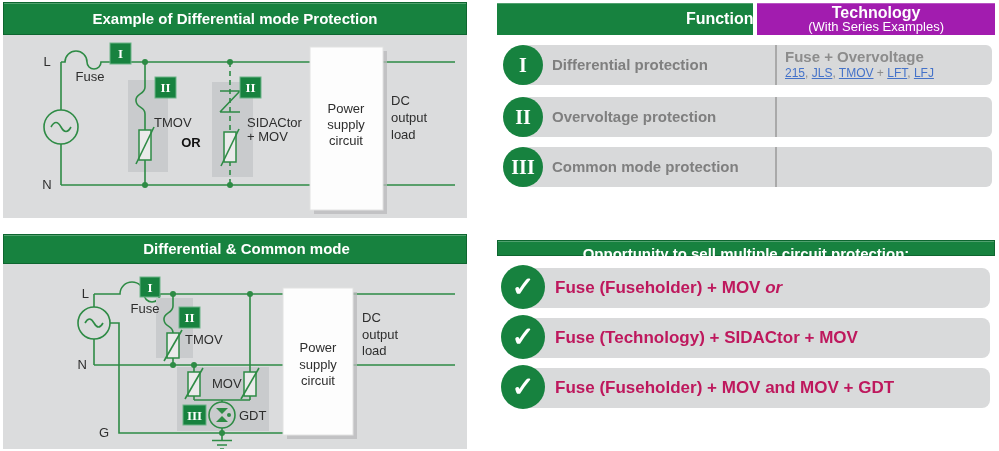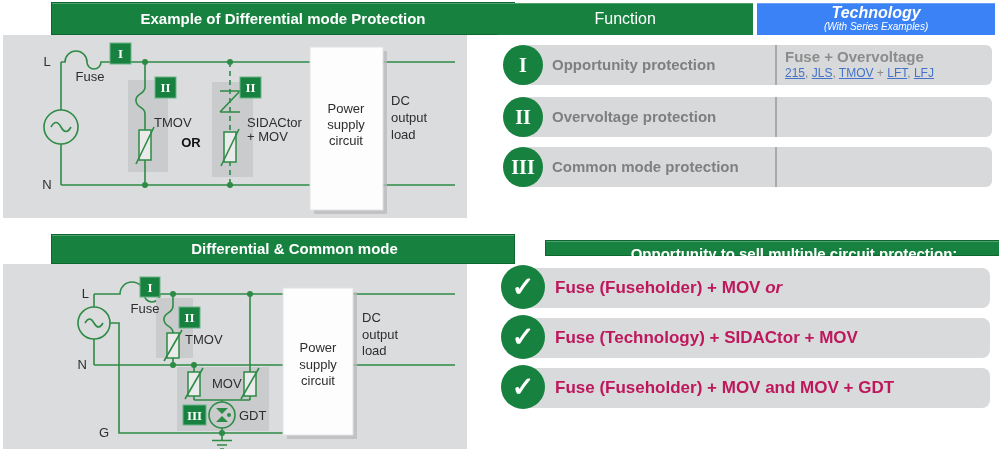--- a/index.html
+++ b/index.html
@@ -1,20 +1,20 @@
 <!DOCTYPE html>
 <html><head>
 <meta charset="utf-8">
 <style>
   html,body{margin:0;padding:0;background:#fff;}
   .page{position:relative;width:999px;height:451px;background:#fff;overflow:hidden;
         font-family:"Liberation Sans",sans-serif;}
   .panel{position:absolute;}
   .panel-header{background:#17823f;color:#fff;font-weight:bold;text-align:center;
-        border:1px solid #0e6630;box-shadow:inset 0 1px 0 rgba(255,255,255,.25);box-sizing:border-box;margin-left:48px;}
+        border:1px solid #0e6630;box-shadow:inset 0 1px 0 rgba(255,255,255,.25);box-sizing:border-box;}
   .ph-tl{left:3px;top:2px;width:464px;height:33px;font-size:15px;line-height:31px;}
   .ph-bl{left:3px;top:234px;width:464px;height:30px;font-size:15px;line-height:28px;padding-left:23px;}
   .body-gray{position:absolute;background:#dbdcdd;}
   .bg-tl{left:3px;top:35px;width:464px;height:183px;}
   .bg-bl{left:3px;top:264px;width:464px;height:185px;}
 
   
   svg text{font-family:"Liberation Sans",sans-serif;}
   .w{stroke:#2e8b45;stroke-width:1.6;fill:none;}
   .dash{stroke-dasharray:5 4;}
@@ -27,27 +27,27 @@
   .lbl-m{text-anchor:middle;}
   .lbl-e{text-anchor:end;}
   .or-t{font-size:13px;font-weight:bold;fill:#111;text-anchor:middle;}
   .psu-box{fill:#fdfdfd;stroke:#e2e2e2;stroke-width:1;}
   .psu-shadow{fill:#b9babb;opacity:.75;}
   .psu-t{font-size:13px;fill:#2e2e2e;text-anchor:middle;}
 
   
   .tbl{left:497px;top:3px;width:498px;}
   .tbl-head{display:flex;}
-  .th-func{width:276px;height:32px;background:#17823f;color:#fff;font-size:16px;font-weight:normal;
-           text-align:center;line-height:32px;box-shadow:inset 0 1px 0 rgba(255,255,255,.25);}
+  .th-func{width:276px;height:32px;background:#17823f;color:#fff;font-size:16px;font-weight:bold;
+           text-align:right;line-height:32px;box-shadow:inset 0 1px 0 rgba(255,255,255,.25);}
   .th-gap{width:4px;}
-  .th-tech{width:256px;height:32px;background:#3b82f6;color:#fff;text-align:center;
-           box-shadow:inset 0 1px 0 rgba(255,255,255,.25);font-style:italic;}
+  .th-tech{width:256px;height:32px;background:#a21caf;color:#fff;text-align:center;
+           box-shadow:inset 0 1px 0 rgba(255,255,255,.25);}
   .th-tech .l1{font-size:16px;font-weight:bold;line-height:17px;padding-top:1px;}
-  .th-tech .l2{font-size:10px;line-height:12px;}
+  .th-tech .l2{font-size:13px;line-height:12px;}
   .t-row{position:relative;height:40px;}
   .t-row.r1{margin-top:10px;} .t-row.r2{margin-top:12px;} .t-row.r3{margin-top:10px;}
   .t-bar{position:absolute;left:18px;top:0;width:477px;height:40px;background:#d8d9da;border-radius:6px;}
   .num-circle{position:absolute;left:6px;top:0;width:40px;height:40px;border-radius:50%;background:#17823f;
               color:#fff;font-family:"Liberation Serif",serif;font-weight:bold;font-size:20px;
               text-align:center;line-height:40px;}
   .t-func{position:absolute;left:55px;top:0;height:40px;line-height:40px;
           font-size:15px;font-weight:bold;color:#7f7f7f;}
   .t-div{position:absolute;left:278px;top:0;width:2px;height:40px;background:#a9a9a9;}
   .t-tech{position:absolute;left:288px;top:2px;}
@@ -216,21 +216,21 @@
       <div class="th-gap"></div>
       <div class="th-tech">
         <div class="l1">Technology</div>
         <div class="l2">(With Series Examples)</div>
       </div>
     </div>
 
     <div class="t-row r1">
       <div class="t-bar"></div>
       <div class="num-circle">I</div>
-      <div class="t-func">Opportunity protection</div>
+      <div class="t-func">Differential protection</div>
       <div class="t-div"></div>
       <div class="t-tech">
         <div class="t-tech-title">Fuse + Overvoltage</div>
         <div class="t-tech-links"><a href="#">215</a><span>, </span><a href="#">JLS</a><span>, </span><a href="#">TMOV</a><span> + </span><a href="#">LFT</a><span>, </span><a href="#">LFJ</a></div>
       </div>
     </div>
 
     <div class="t-row r2">
       <div class="t-bar"></div>
       <div class="num-circle">II</div>

